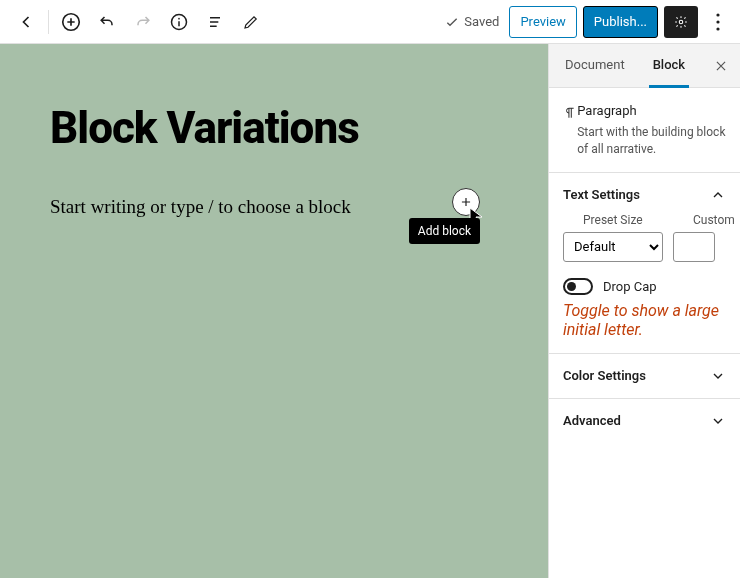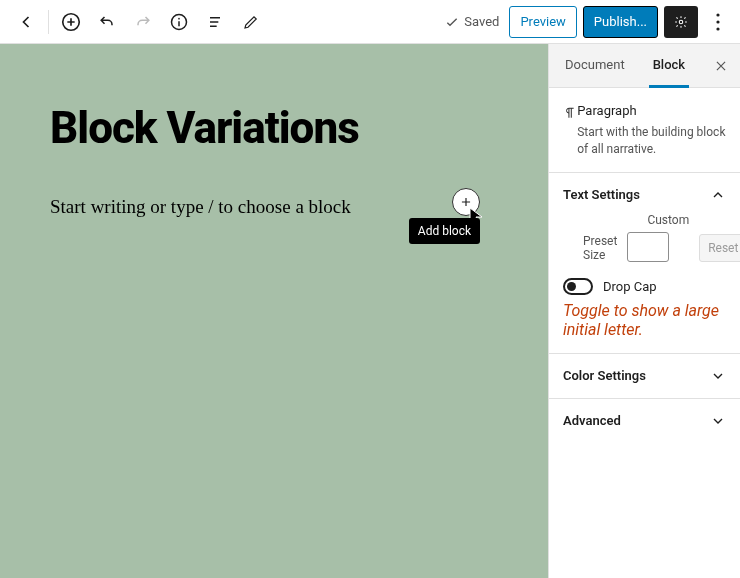--- a/index.html
+++ b/index.html
@@ -166,20 +166,23 @@
         <span>Text Settings</span>
         <span class="chev">
           <svg width="16" height="16" viewBox="0 0 24 24">
               <path d="M6 15l6-6 6 6" stroke="#1e1e1e" stroke-width="2" fill="none"></path>
             </svg>
         </span>
       </div>
       <div class="field-row">
         <div class="field">
           <span class="label">Preset Size</span>
+          <select class="preset">
+            <option>Default</option>
+          </select>
         </div>
         <div class="field">
           <span class="label">Custom</span>
           <input type="number" class="custom" value="" style="">
         </div>
         <button class="resetbtn">Reset</button>
       </div>
       <div class="toggle-row">
         <div class="toggle"></div>
         <span>Drop Cap</span>

